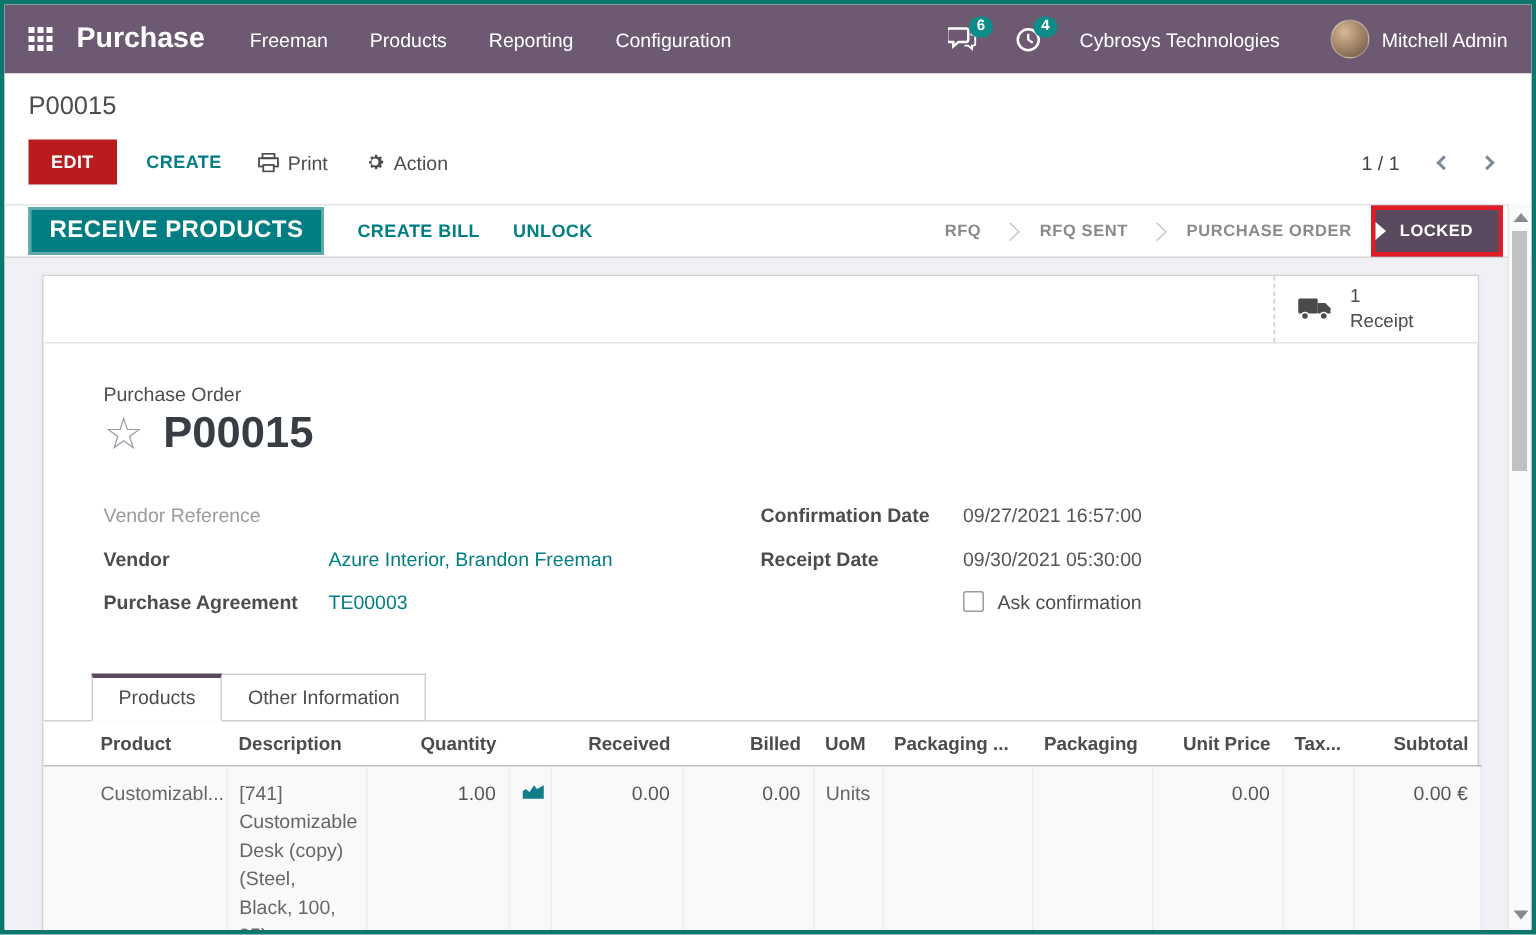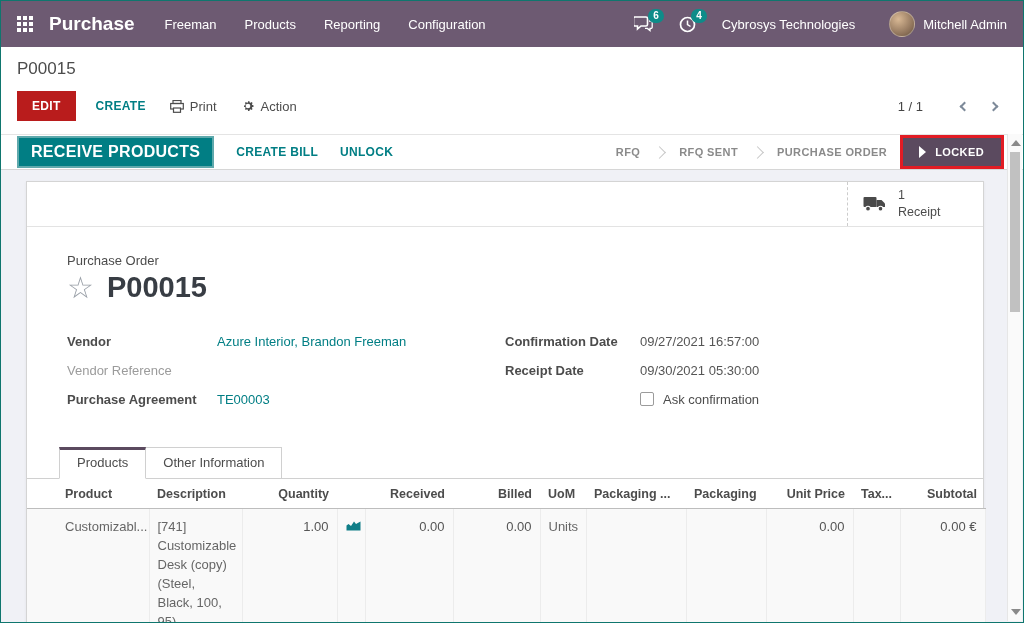--- a/index.html
+++ b/index.html
@@ -1,17 +1,17 @@
 <!DOCTYPE html>
 <html><head>
 <meta charset="utf-8">
 <style>
   * { margin:0; padding:0; box-sizing:border-box; }
   body { margin:0; font-family:"Liberation Sans", sans-serif; background:#fff; }
-  .screen { position:relative; width:1024px; height:623px; overflow:hidden; background:#fff; border:1px solid #0f766e; }
+  .screen { position:relative; width:1024px; height:623px; overflow:hidden; background:#fff; border:3px solid #0f766e; }
 
   
   .topbar { height:46px; background:#6d5a72; display:flex; align-items:center; padding:0 16px; color:#fff; }
   .grid-icon { display:inline-grid; grid-template-columns:repeat(3,4px); grid-gap:2px; margin-right:16px; cursor:pointer; }
   .grid-icon i { width:4px; height:4px; background:#fff; }
   .brand { font-size:19px; font-weight:bold; margin-right:30px; }
   .nav-menu { font-size:13px; margin-right:28px; cursor:pointer; }
   .nav-right { margin-left:auto; display:flex; align-items:center; }
   .systray-icon { position:relative; margin-right:26px; cursor:pointer; display:flex; }
   .badge { position:absolute; top:-7px; right:-11px; background:#0e8c89; color:#fff; font-size:10px; line-height:1; padding:2px 5px; border-radius:8px; font-weight:bold; }
@@ -19,34 +19,34 @@
   .avatar { width:26px; height:26px; border-radius:50%; background:radial-gradient(circle at 35% 30%, #d8b894, #8a6f57 70%, #5c4a3a); margin-right:8px; border:1px solid rgba(255,255,255,.3); }
   .username { font-size:13px; cursor:pointer; }
 
   
   .control-panel { background:#fff; padding:12px 16px 0 16px; height:87px; }
   .breadcrumb { font-size:17px; color:#4c4c4c; margin-bottom:12px; }
   .cp-row { display:flex; align-items:center; }
   .btn-primary { background:#b91c1c; color:#fff; font-size:12px; font-weight:bold; letter-spacing:.3px; padding:8px 15px; border:none; cursor:pointer; }
   .btn-teal-link { background:none; border:none; color:#017e84; font-size:12px; font-weight:bold; letter-spacing:.3px; margin-left:20px; cursor:pointer; }
   .btn-plain { background:none; border:none; color:#4c4c4c; font-size:13px; margin-left:24px; display:flex; align-items:center; gap:6px; cursor:pointer; }
-  .pager { margin-left:auto; display:flex; align-items:center; color:#444; font-size:13px;gap:12px; }
+  .pager { margin-left:auto; display:flex; align-items:center; color:#444; font-size:13px; }
   .pager-arrows { display:flex; align-items:center; gap:22px; margin-left:26px; margin-right:10px; }
   .chev { width:7px; height:7px; border-top:2px solid #7d8a99; border-right:2px solid #7d8a99; display:inline-block; cursor:pointer; }
   .chev.left { transform:rotate(-135deg); }
   .chev.right { transform:rotate(45deg); }
 
   
   .statusbar { height:36px; background:#fff; border-top:1px solid #e4e4e4; border-bottom:1px solid #d6d6d6; display:flex; align-items:center; padding-left:16px; position:relative; }
   .sb-primary { background:#017e84; color:#fff; font-size:16px; font-weight:bold; letter-spacing:.3px; padding:5px 12px; border:2px solid #5fa9ac; cursor:pointer; }
   .sb-link { background:none; border:none; color:#017e84; font-size:12px; font-weight:bold; letter-spacing:.3px; margin-left:22px; cursor:pointer; }
   .pipeline { margin-left:auto; display:flex; align-items:center; height:100%; margin-right:19px; }
   .state { font-size:11px; font-weight:bold; color:#8a8a8a; letter-spacing:.4px; padding:0 13px; cursor:pointer; }
   .state-sep { width:9px; height:9px; border-top:1px solid #c6c6c6; border-right:1px solid #c6c6c6; transform:rotate(45deg); margin:0 2px; }
-  .state-locked { height:100%; background:#5b4a5f; display:flex; align-items:center; gap:9px; padding:0 17px 0 16px; border:3px solid #e21c24; cursor:pointer; }
+  .state-locked { height:100%; background:#5b4a5f; display:flex; align-items:center; gap:9px; padding:0 17px 0 0; border:3px solid #e21c24; cursor:pointer; }
   .locked-arrow { width:0; height:0; border-left:7px solid #fff; border-top:6px solid transparent; border-bottom:6px solid transparent; }
   .state-locked span { color:#fff; font-size:11px; font-weight:bold; letter-spacing:.4px; }
 
   
   .content { position:absolute; top:169px; left:0; right:0; bottom:0; background:#f0f1f6; overflow:hidden; }
   .sheet { position:absolute; left:25px; top:11px; width:958px; height:520px; background:#fff; border:1px solid #d4d4d4; box-shadow:0 1px 3px rgba(0,0,0,.06); }
   .button-box { height:45px; border-bottom:1px solid #e3e3e3; display:flex; justify-content:flex-end; }
   .receipt-btn { width:136px; border-left:1px dashed #ccc; display:flex; align-items:center; gap:11px; padding-left:15px; cursor:pointer; background:#fff; }
   .receipt-txt { font-size:12.5px; color:#4c4c4c; line-height:1.35; text-align:left; }
 
@@ -200,26 +200,26 @@
       <div class="sheet-upper">
         <div class="title-label">Purchase Order</div>
         <div class="title-row">
           <span class="star">☆</span>
           <span class="doc-title">P00015</span>
         </div>
 
         <div class="groups">
           <div class="group left">
             <div class="field-row">
+              <span class="f-label muted">Vendor Reference</span>
+              <span class="f-value"></span>
+            </div>
+            <div class="field-row">
               <span class="f-label">Vendor</span>
               <span class="f-value link">Azure Interior, Brandon Freeman</span>
-            </div>
-            <div class="field-row">
-              <span class="f-label muted">Vendor Reference</span>
-              <span class="f-value"></span>
             </div>
             <div class="field-row">
               <span class="f-label">Purchase Agreement</span>
               <span class="f-value link">TE00003</span>
             </div>
           </div>
           <div class="group right">
             <div class="field-row">
               <span class="f-label">Confirmation Date</span>
               <span class="f-value date">09/27/2021 16:57:00</span>

